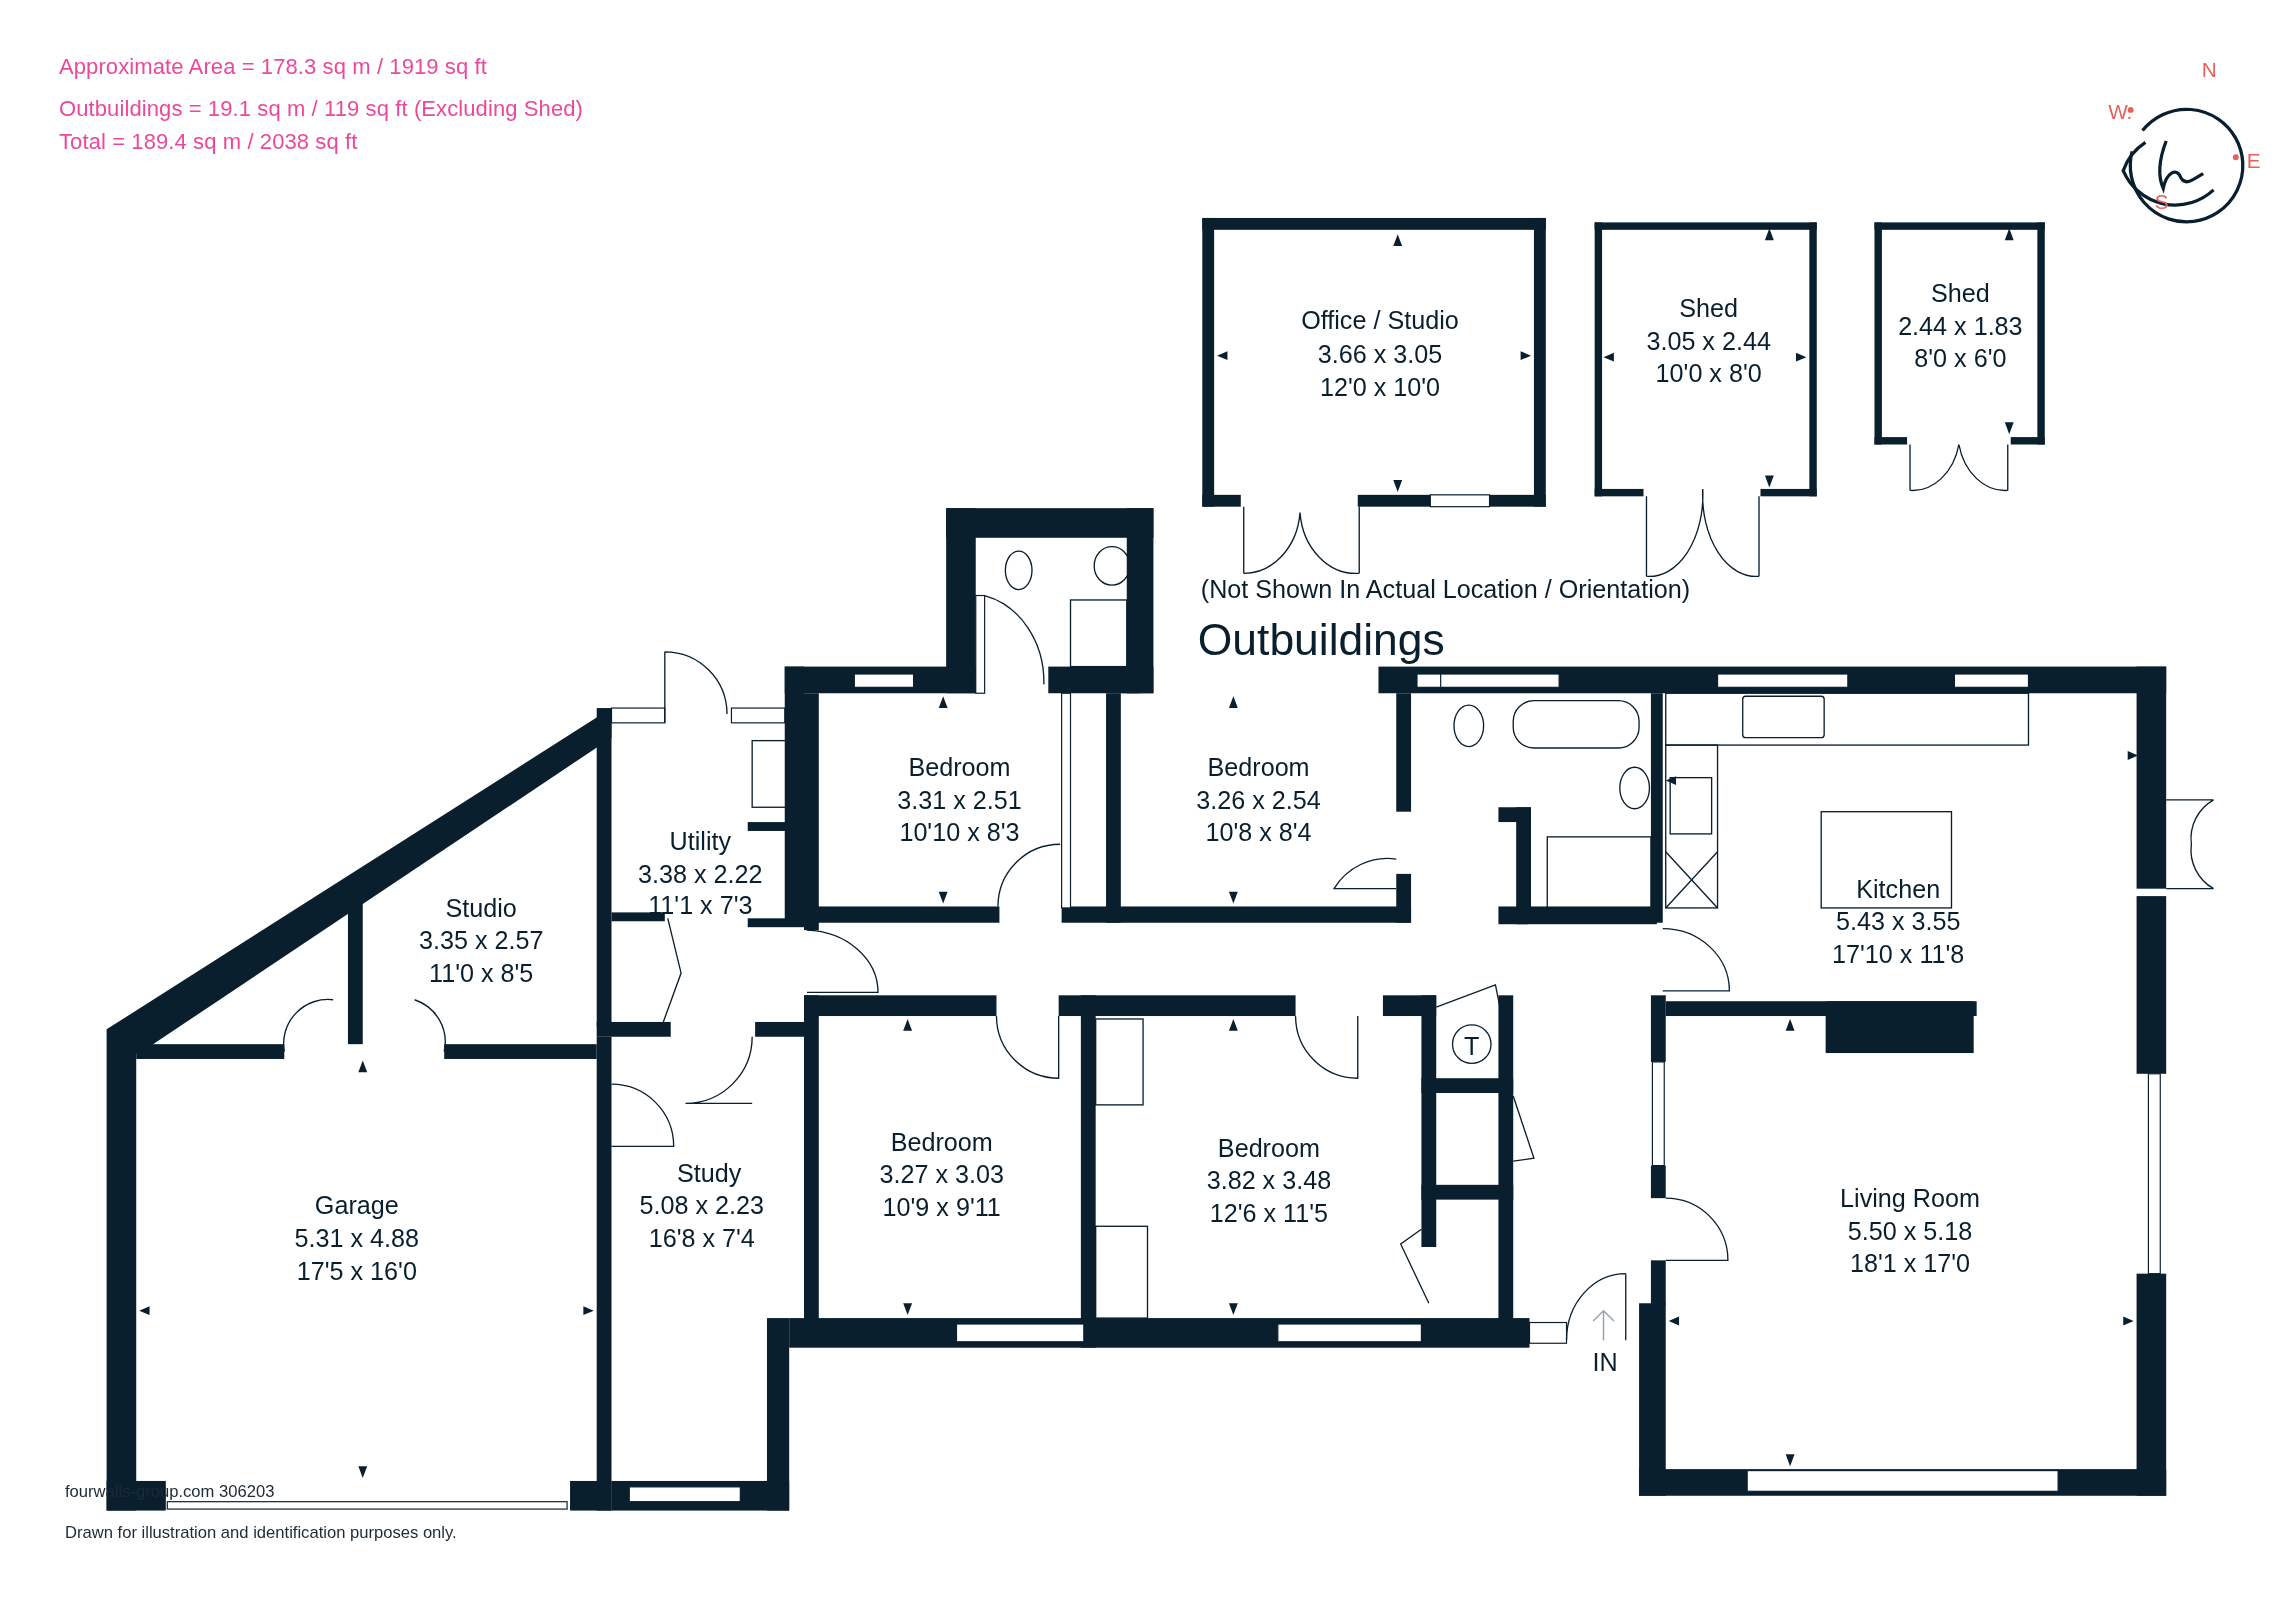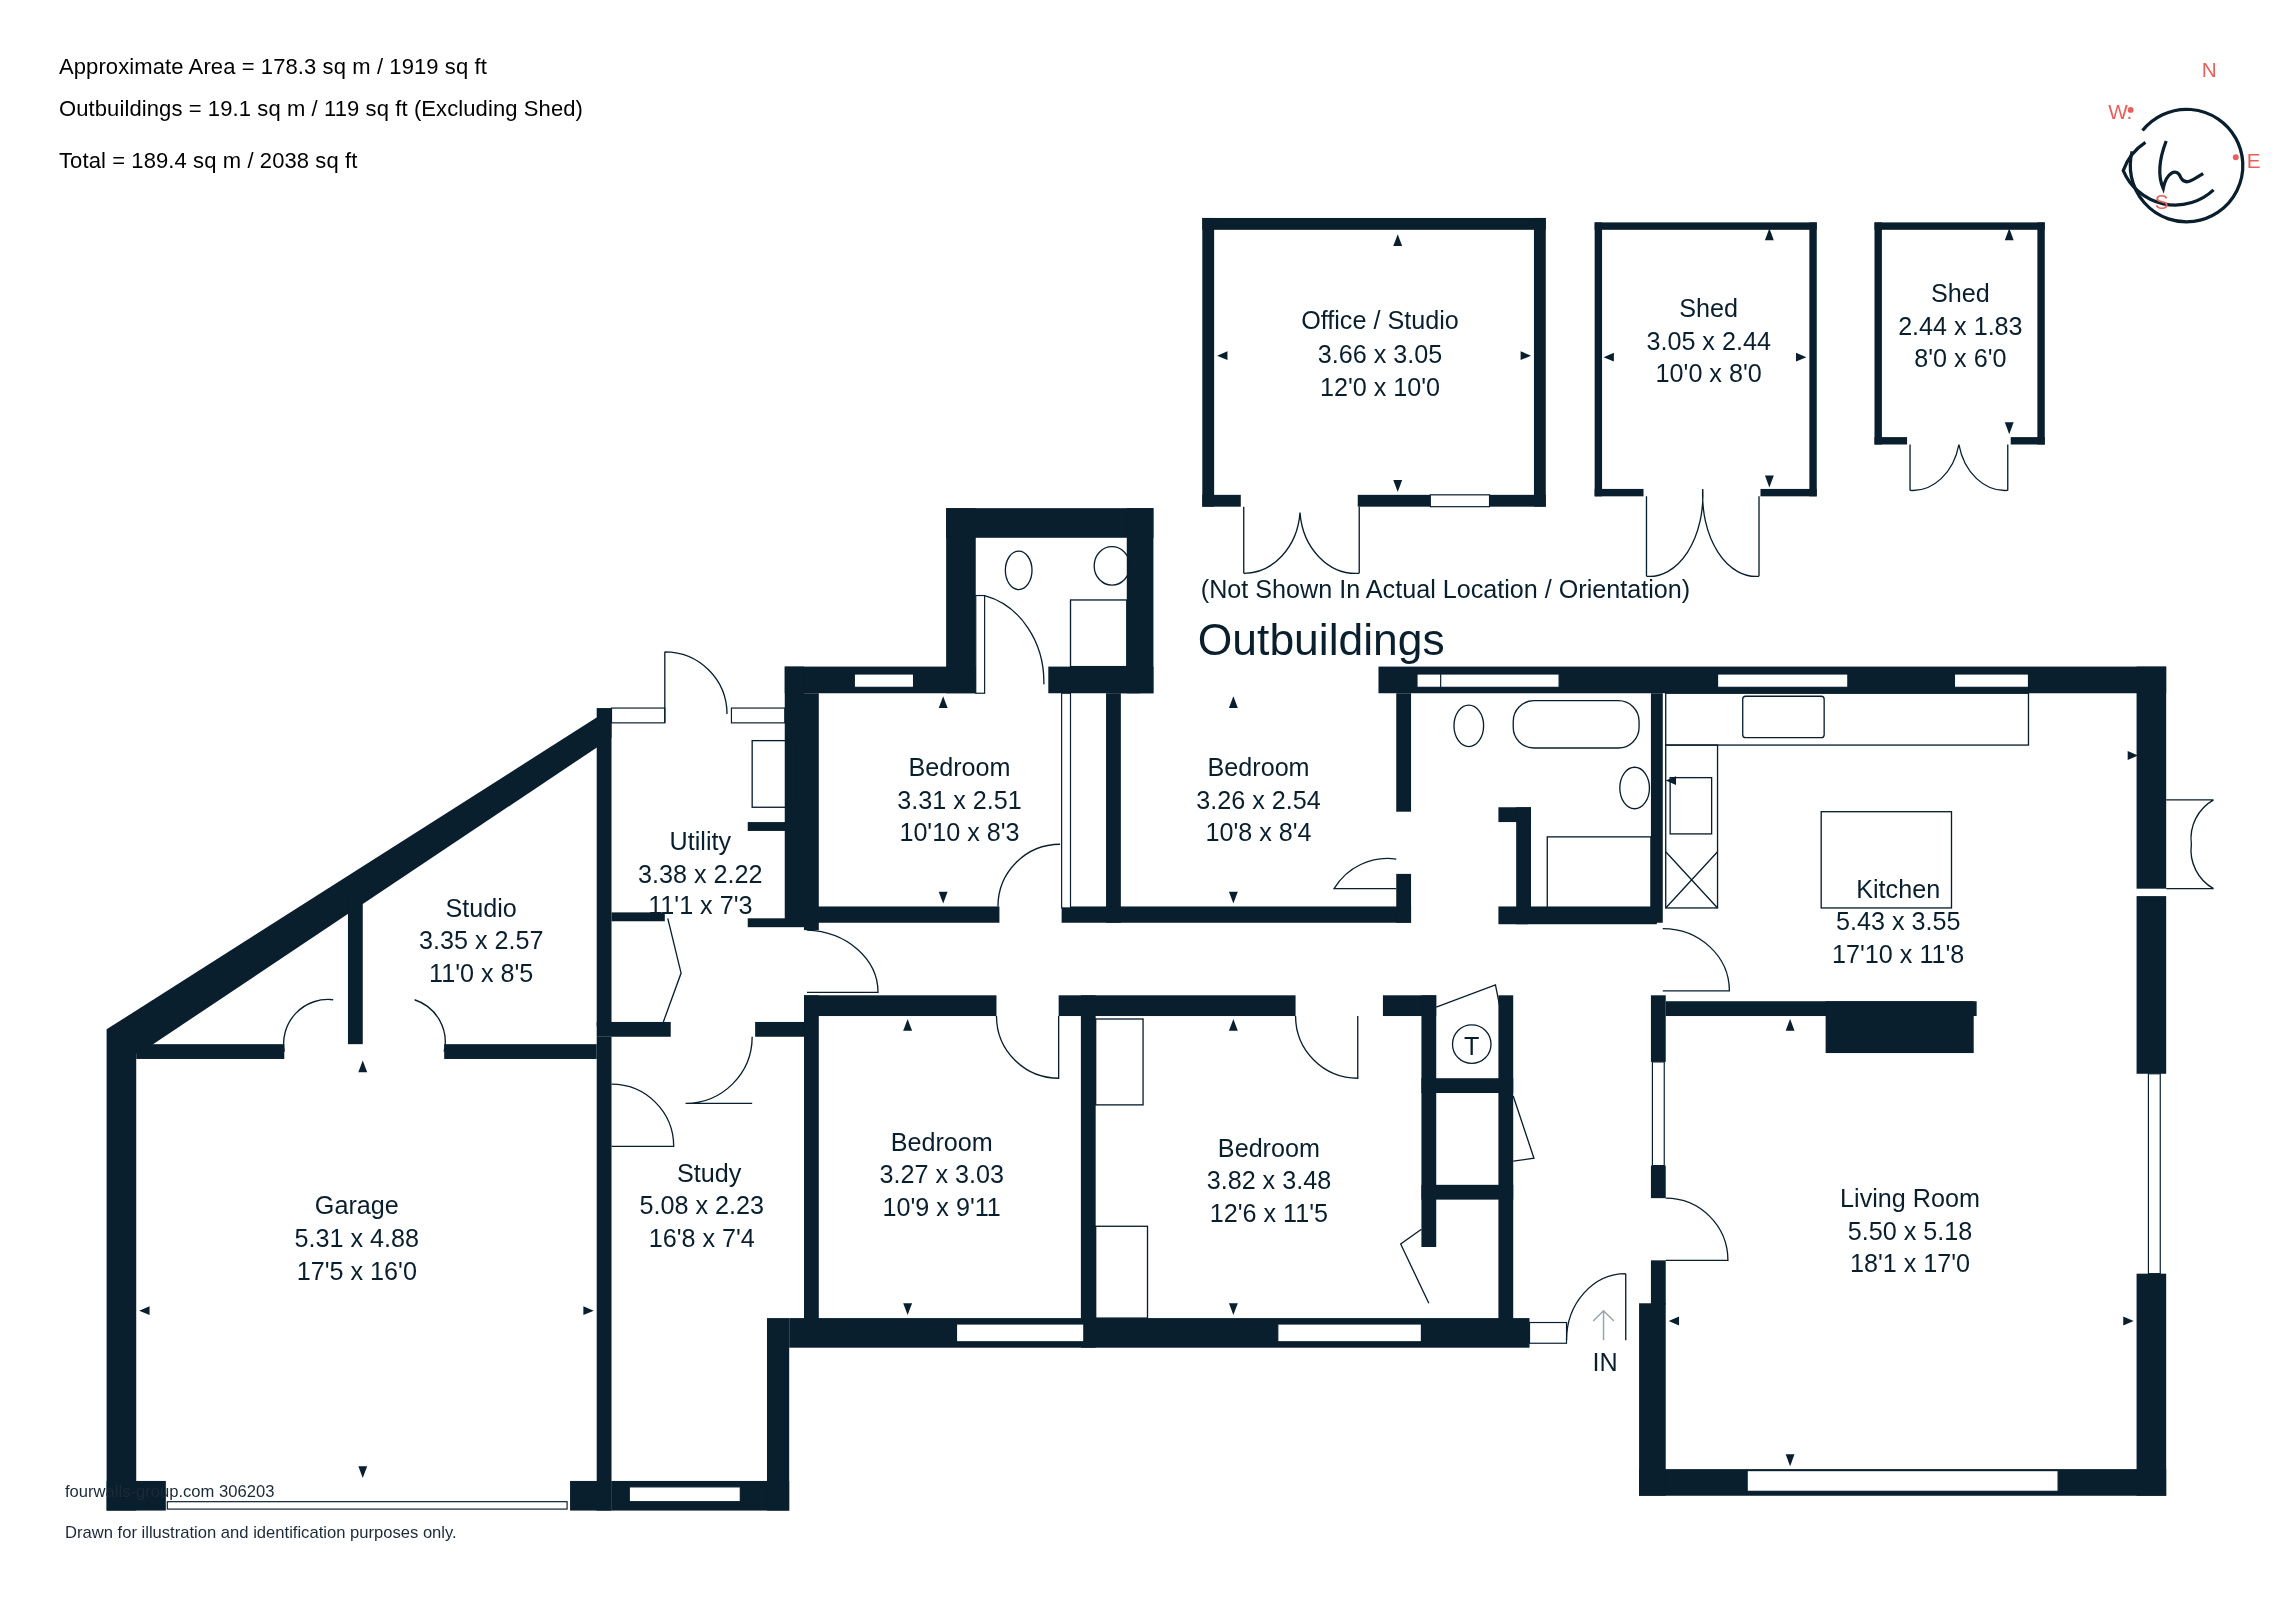--- a/index.html
+++ b/index.html
@@ -1,31 +1,31 @@
 <!DOCTYPE html>
 <html style="font-size:10.6px"><head>
 <meta charset="utf-8">
 <style>
   html, body { margin: 0; padding: 0; background: #ffffff; }
   body { width: 2295px; height: 1616px; overflow: hidden; position: relative; font-family: "Liberation Sans", "DejaVu Sans", sans-serif; color: #0a1f2e; }
   .plan { position: absolute; left: 0; top: 0; width: 2295px; height: 1616px; }
-  .info { position: absolute; left: 59px; font-size: 22px; color: #000000; letter-spacing: 0.1px; }
+  .info { position: absolute; left: 59px; font-size: 22px; color: #ec4899; letter-spacing: 0.1px; }
   .foot { position: absolute; left: 65px; font-size: 16.6px; color: #1b2a36; text-align: right; }
   .lbl { font-family: "Liberation Sans", "DejaVu Sans", sans-serif; fill: #0a1f2e; text-anchor: middle; }
   .wall { fill: #0a1f2e; }
   .thin { fill: none; stroke: #0a1f2e; stroke-width: 0.9; }
   .win { fill: #ffffff; stroke: #0a1f2e; stroke-width: 0.8; }
   .arr { fill: #0a1f2e; }
 </style>
 </head>
 <body>
 
 <div class="info" style="top:54px">Approximate Area = 178.3 sq m / 1919 sq ft</div>
 <div class="info" style="top:96px">Outbuildings = 19.1 sq m / 119 sq ft (Excluding Shed)</div>
-<div class="info" style="top:148px">Total = 189.4 sq m / 2038 sq ft</div>
+<div class="info" style="top:129px">Total = 189.4 sq m / 2038 sq ft</div>
 
 <svg class="plan" viewBox="0 0 1550 1091">
 
   <g>
     <path d="M1447 88 A38 38 0 1 1 1440 102" class="thin" style="stroke-width:2.2"></path>
     <path d="M1449 96 A38 38 0 0 0 1434 115 A38 38 0 0 0 1495 128" class="thin" style="stroke-width:2.2" fill="none"></path>
     <path d="M1463 95 C1458 108 1457 118 1461 127 C1463 117 1470 112 1473 120 C1476 125 1480 122 1488 117" class="thin" style="stroke-width:2.2"></path>
     <circle cx="1439" cy="74" r="2" fill="#e8605c"></circle>
     <circle cx="1510" cy="106" r="2" fill="#e8605c"></circle>
     <text x="1492" y="52" class="lbl" style="fill:#e8605c;font-size:14px">N</text>

